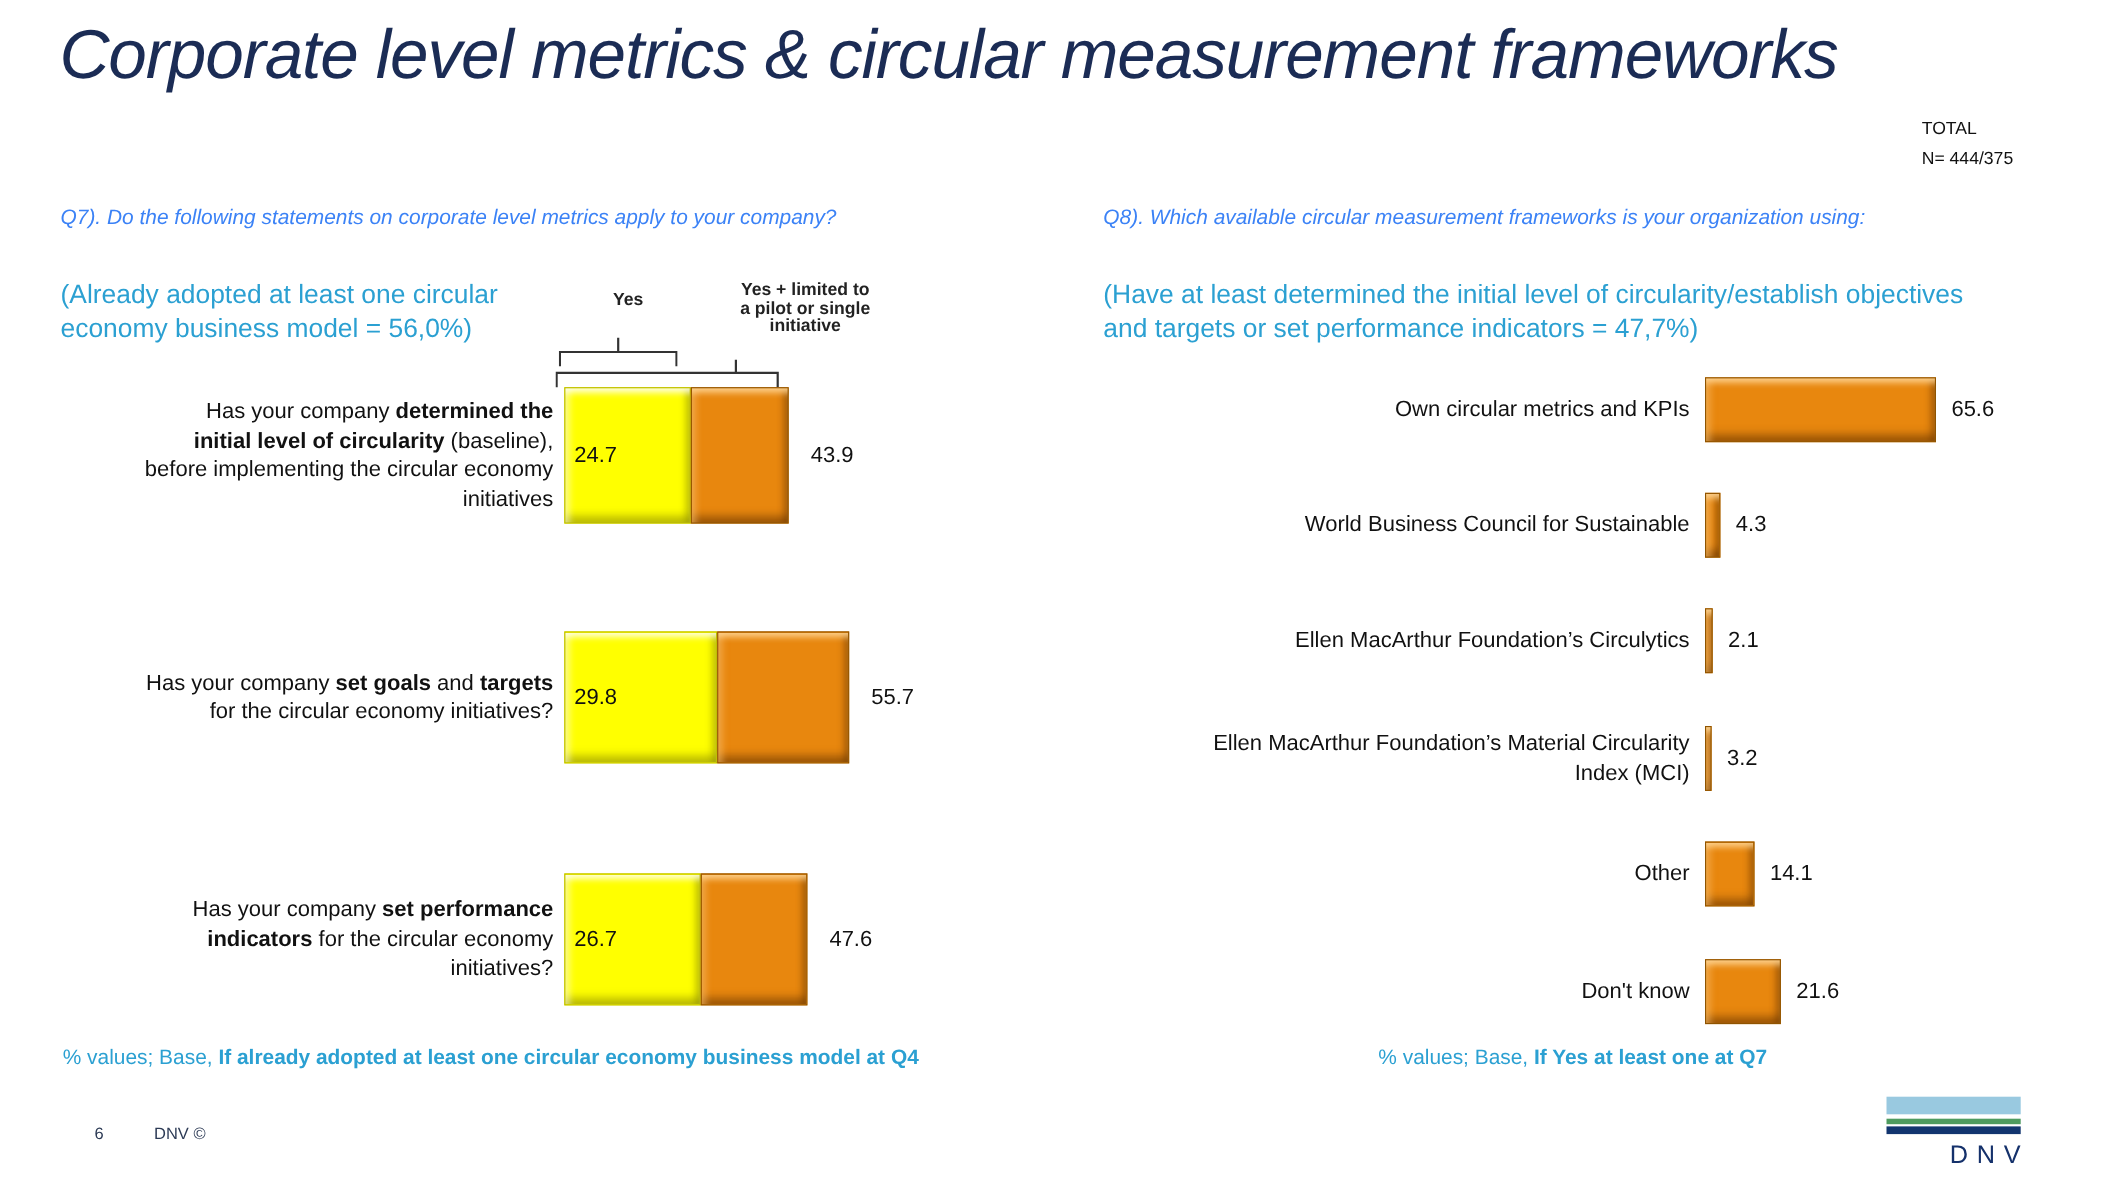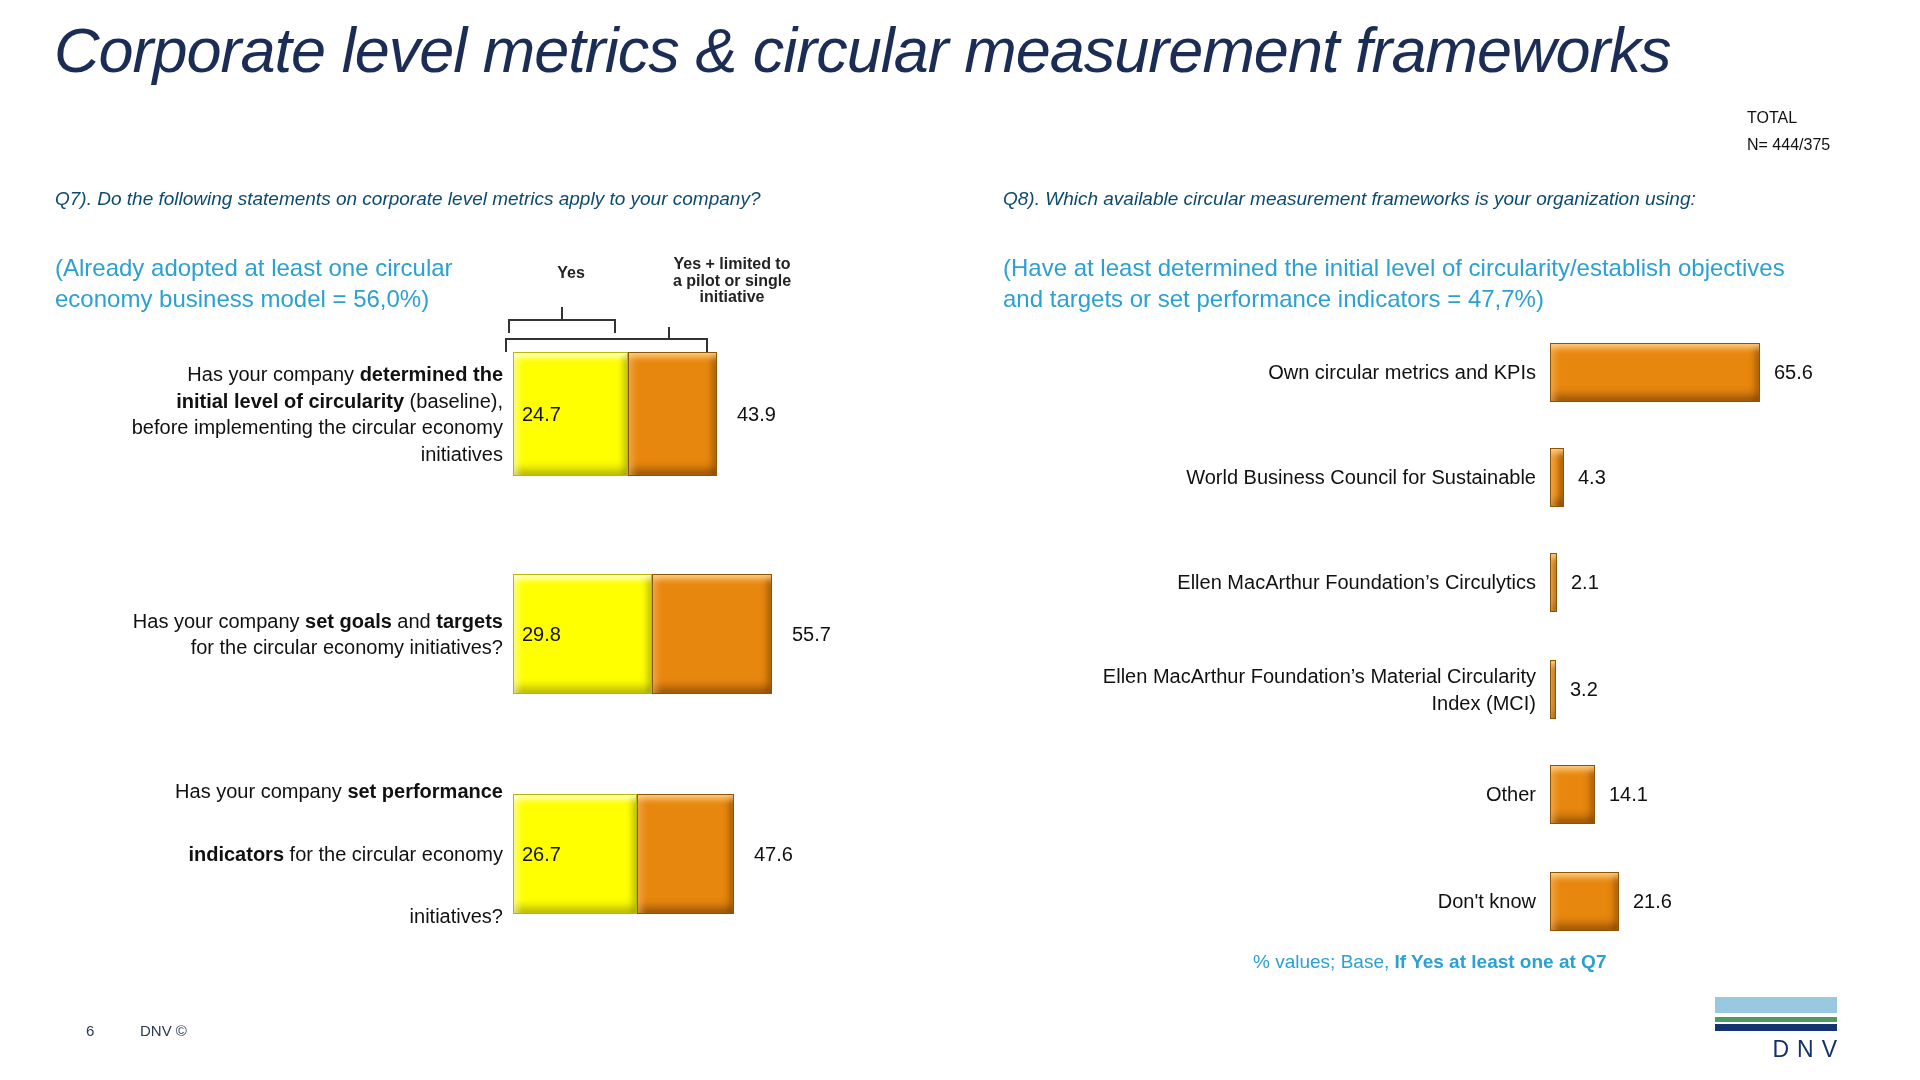--- a/index.html
+++ b/index.html
@@ -1,21 +1,21 @@
 <!DOCTYPE html>
 <html><head>
 <meta charset="utf-8">
 <style>
   html,body{margin:0;padding:0;background:#fff;}
   #slide{position:relative;width:1920px;height:1080px;background:#fff;overflow:hidden;
          font-family:"Liberation Sans",sans-serif;color:#111;}
   .title{position:absolute;left:54px;top:14px;font-style:italic;font-weight:400;
          font-size:63px;color:#1b2c55;letter-spacing:-1px;white-space:nowrap;}
   .total{position:absolute;left:1747px;top:104px;font-size:16px;line-height:27px;color:#111;}
-  .question{position:absolute;top:188px;font-size:19px;font-style:italic;color:#0c4a6e;white-space:nowrap;}
+  .question{position:absolute;top:188px;font-size:19px;font-style:italic;color:#3b82f6;white-space:nowrap;}
   .q7q{left:55px;}  .q8q{left:1003px;}
   .subtitle{position:absolute;top:252px;font-size:24px;line-height:31px;color:#2ba0d2;}
   .sub-left{left:55px;} .sub-right{left:1003px;}
   .colhead{position:absolute;font-weight:700;color:#222;text-align:center;}
   .colhead-yes{left:513px;width:116px;top:264px;font-size:16px;}
   .colhead-yeslim{left:648px;width:168px;top:256px;font-size:16px;line-height:16.5px;}
   svg.bracket{position:absolute;}
   .rowlabel{position:absolute;top:0;height:100%;display:flex;flex-direction:column;
             justify-content:center;text-align:right;font-size:20px;line-height:26.5px;color:#111;}
   .b{font-weight:700;}
@@ -70,20 +70,23 @@
     <span>initiative</span>
   </div>
 
   <svg class="bracket" style="left:508px;top:304px;" width="108" height="32" viewBox="0 0 108 32">
     <path d="M1,29 L1,16 L107,16 L107,29 M54,16 L54,3" fill="none" stroke="#333" stroke-width="2"></path>
   </svg>
   <svg class="bracket" style="left:505px;top:326px;" width="204" height="28" viewBox="0 0 204 28">
     <path d="M1,26 L1,13 L202,13 L202,26 M164,13 L164,1" fill="none" stroke="#333" stroke-width="2"></path>
   </svg>
 
+  <div class="footnote fn-left">
+    <span>% values; Base, </span><span class="em">If already adopted at least one circular economy business model at Q4</span>
+  </div>
   <div class="footnote fn-right">
     <span>% values; Base, </span><span class="em">If Yes at least one at Q7</span>
   </div>
 
   <div class="pagenum">6</div>
   <div class="copyright">DNV ©</div>
 
   <div class="dnv-logo">
     <div class="stripe s-light"></div>
     <div class="stripe s-green"></div>
@@ -107,21 +110,21 @@
       <div class="rowlabel" style="left: 95px; width: 408px;">
         <div><span>Has your company </span><span class="b">set goals</span><span> and </span><span class="b">targets</span></div>
         <div><span>for the circular economy initiatives?</span></div>
       </div>
       <div class="bar bar-yellow" style="left: 513px; width: 139px; background: rgb(255, 255, 0);"></div>
       <div class="bar bar-orange" style="left: 652px; width: 120px; background: rgb(232, 135, 14);"></div>
       <div class="val" style="left: 522px;">29.8</div>
       <div class="val" style="left: 792px;">55.7</div>
     </div>
     <div style="position: absolute; left: 0px; top: 794px; height: 120px; width: 100%;">
-      <div class="rowlabel" style="left: 95px; width: 408px; gap: 36px;">
+      <div class="rowlabel" style="left: 95px; width: 408px;">
         <div><span>Has your company </span><span class="b">set performance</span></div>
         <div><span class="b">indicators</span><span> for the circular economy</span></div>
         <div><span>initiatives?</span></div>
       </div>
       <div class="bar bar-yellow" style="left: 513px; width: 124px; background: rgb(255, 255, 0);"></div>
       <div class="bar bar-orange" style="left: 637px; width: 97px; background: rgb(232, 135, 14);"></div>
       <div class="val" style="left: 522px;">26.7</div>
       <div class="val" style="left: 754px;">47.6</div>
     </div>
     <div style="position: absolute; left: 0px; top: 343px; height: 59px; width: 100%;">

